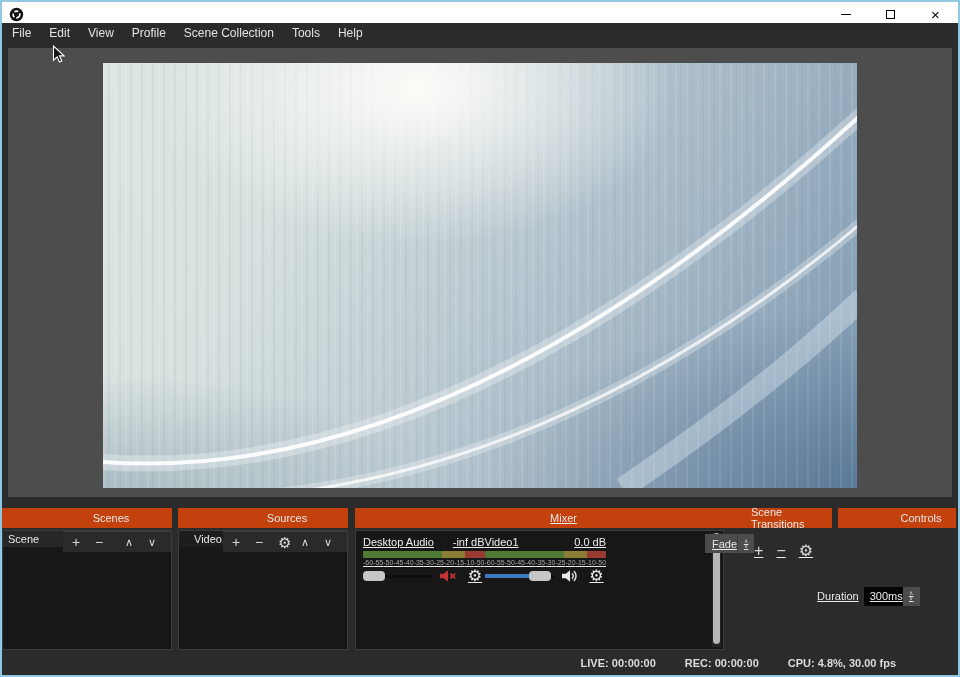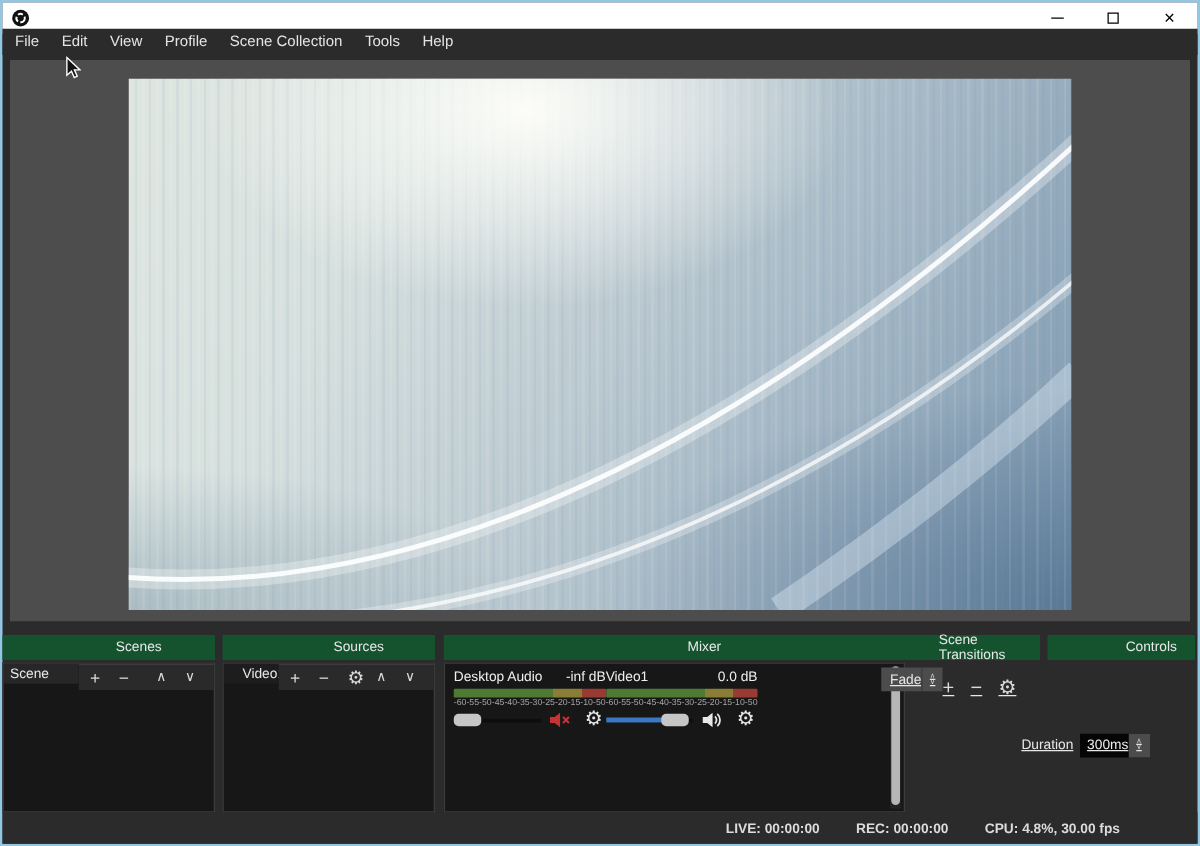--- a/index.html
+++ b/index.html
@@ -42,21 +42,21 @@
       radial-gradient(ellipse 55% 60% at 42% 6%, rgba(255,255,250,0.95), rgba(255,255,250,0) 62%),
       repeating-linear-gradient(90deg, rgba(255,255,255,0.09) 0 2px, rgba(255,255,255,0) 2px 5px, rgba(120,145,170,0.10) 5px 7px, rgba(255,255,255,0) 7px 11px),
       radial-gradient(ellipse 75% 65% at 100% 100%, rgba(62,95,130,0.55), rgba(62,95,130,0) 65%),
       radial-gradient(ellipse 70% 45% at 0% 100%, rgba(105,135,155,0.40), rgba(105,135,155,0) 60%),
       linear-gradient(115deg, #dee6e1 0%, #d6e0de 25%, #bccad1 50%, #9db2c2 75%, #7b97af 100%);
   }
   .canvas svg.arcs { position:absolute; inset:0; }
   
   .panel { position:absolute; top:506px; height:142px; display:flex; flex-direction:column; }
   .panel-header {
-    height:20px; background:#14532d; color:#e8e8e8; font-size:11px;
+    height:20px; background:#c2410c; color:#e8e8e8; font-size:11px;
     display:flex; align-items:center; justify-content:center; flex:0 0 auto;padding-left:48px;
   }
   .panel-body {
     margin-top:2px; flex:1; background:#171717; border:1px solid #3c3c3c;
     display:flex; flex-direction:row; position:relative;
   }
   .list-area { flex:1; overflow:hidden; }
   .list-row { font-size:11px; color:#e8e8e8; padding:2px 5px; background:#272727; display:flex; align-items:center; gap:5px; }
   .list-toolbar {
     height:21px; border-top:1px solid #3c3c3c; background:#2a2a2a;
@@ -193,21 +193,21 @@
     <div class="list-toolbar">
       <span class="tb-icon">+</span>
       <span class="tb-icon">−</span>
       <span class="tb-icon gear">⚙</span>
       <span class="tb-icon chev">∧</span>
       <span class="tb-icon chev">∨</span>
     </div>
   </div>
 </div>
 
-<div class="panel" style="left:353px; width:369px;">
+<div class="panel" style="left:353px; width:369px;text-decoration:underline;">
   <div class="panel-header">Mixer</div>
   <div class="panel-body mixer-body">
 
     <div class="channel">
       <div class="ch-head">
         <span>Desktop Audio</span>
         <span>-inf dB</span>
       </div>
       <div class="meter" style="background: linear-gradient(to right, rgb(78, 122, 51) 0px, rgb(78, 122, 51) 65%, rgb(138, 125, 53) 65%, rgb(138, 125, 53) 84%, rgb(154, 59, 51) 84%, rgb(154, 59, 51) 100%);"></div>
       <div class="ticks">

